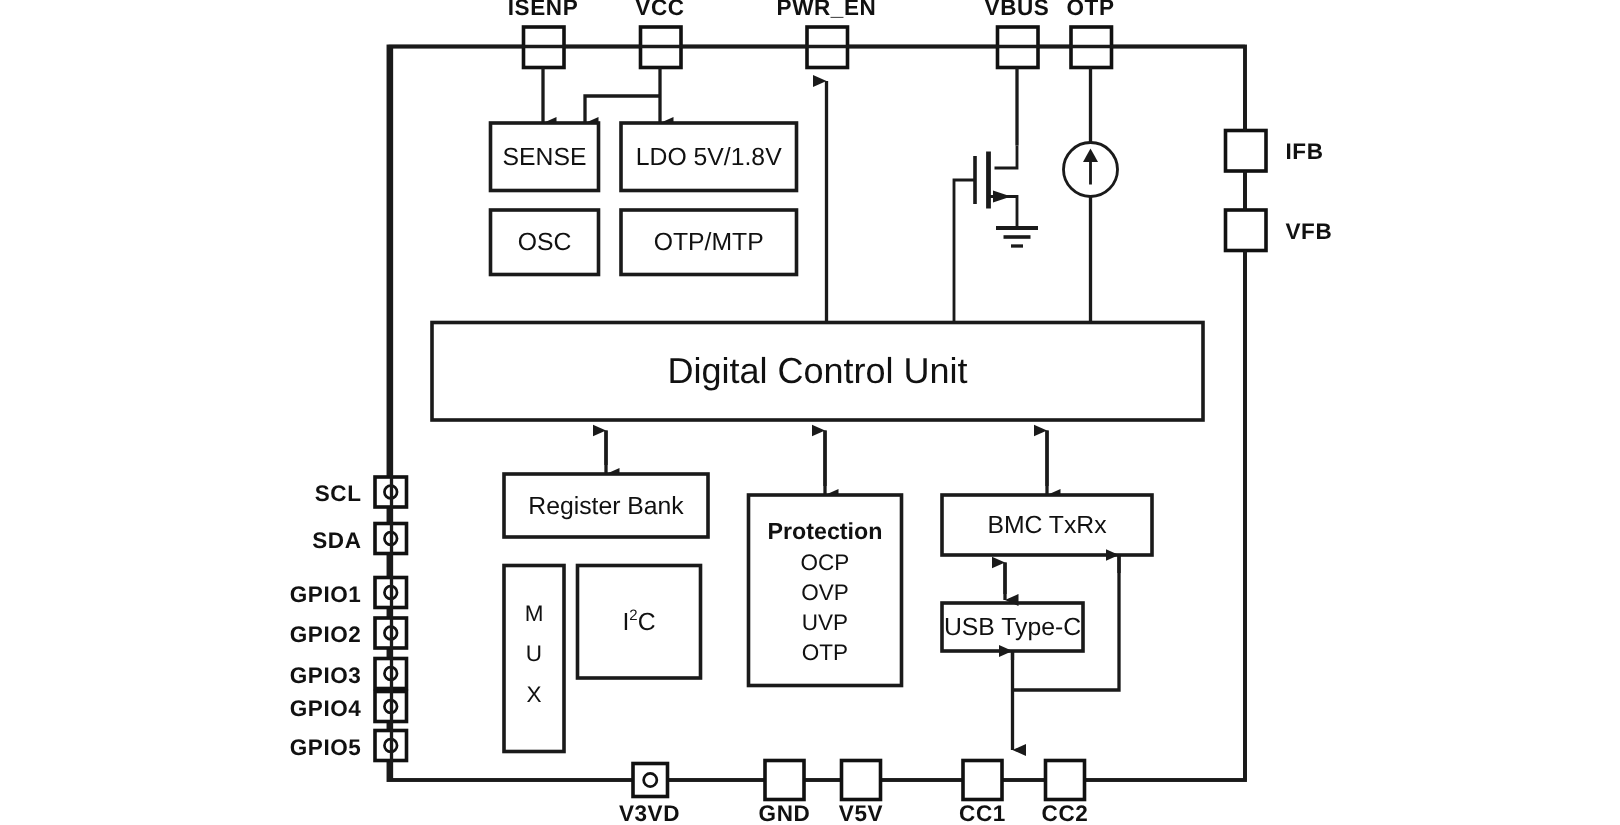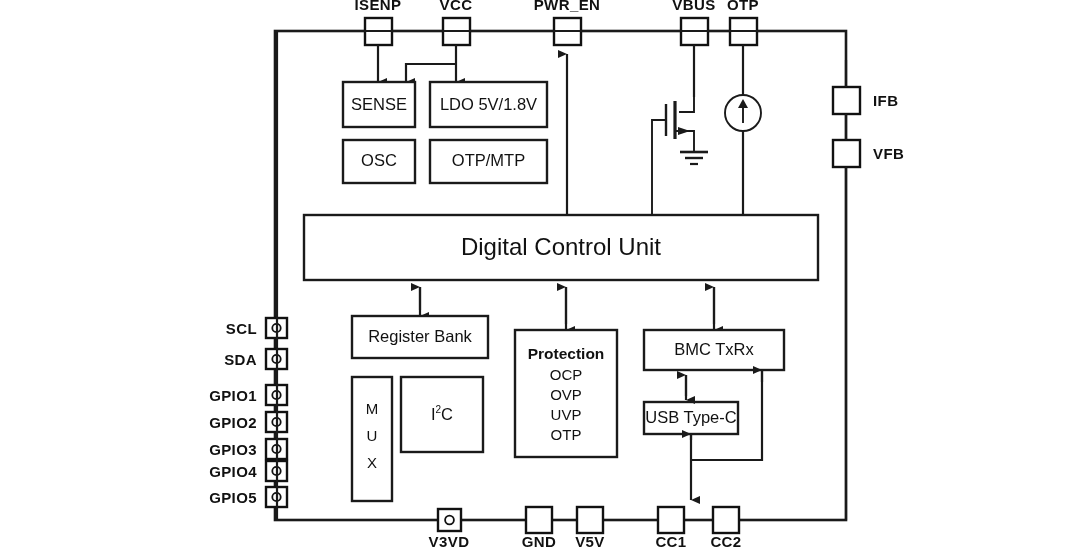--- a/index.html
+++ b/index.html
@@ -4,21 +4,21 @@
 <title>USB PD Controller Block Diagram</title>
 <style>
   html,body{margin:0;padding:0;}
   body{
     width:1080px;height:550px;
     background:#ffffff;
     font-family:"Liberation Sans", sans-serif;
     overflow:hidden;
     position:relative;
   }
-  #stage{position:absolute;left:16px;top:0;width:880px;height:550px;}
+  #stage{position:absolute;left:0;top:0;width:880px;height:550px;}
   svg#diagram{display:block;width:1080px;height:550px;}
 
   .wire{stroke:#1a1a1a;stroke-width:2.2;fill:none;}
   .wire-thin{stroke:#1a1a1a;stroke-width:1.9;fill:none;}
   .frame{stroke:#1a1a1a;stroke-width:2.6;fill:none;}
   .blockbox{stroke:#1a1a1a;stroke-width:2.4;fill:#ffffff;}
   .pinbox{stroke:#111111;stroke-width:2.4;fill:#ffffff;}
   .pincirc{stroke:#111111;stroke-width:1.8;fill:#ffffff;}
 
   .blk-label{

